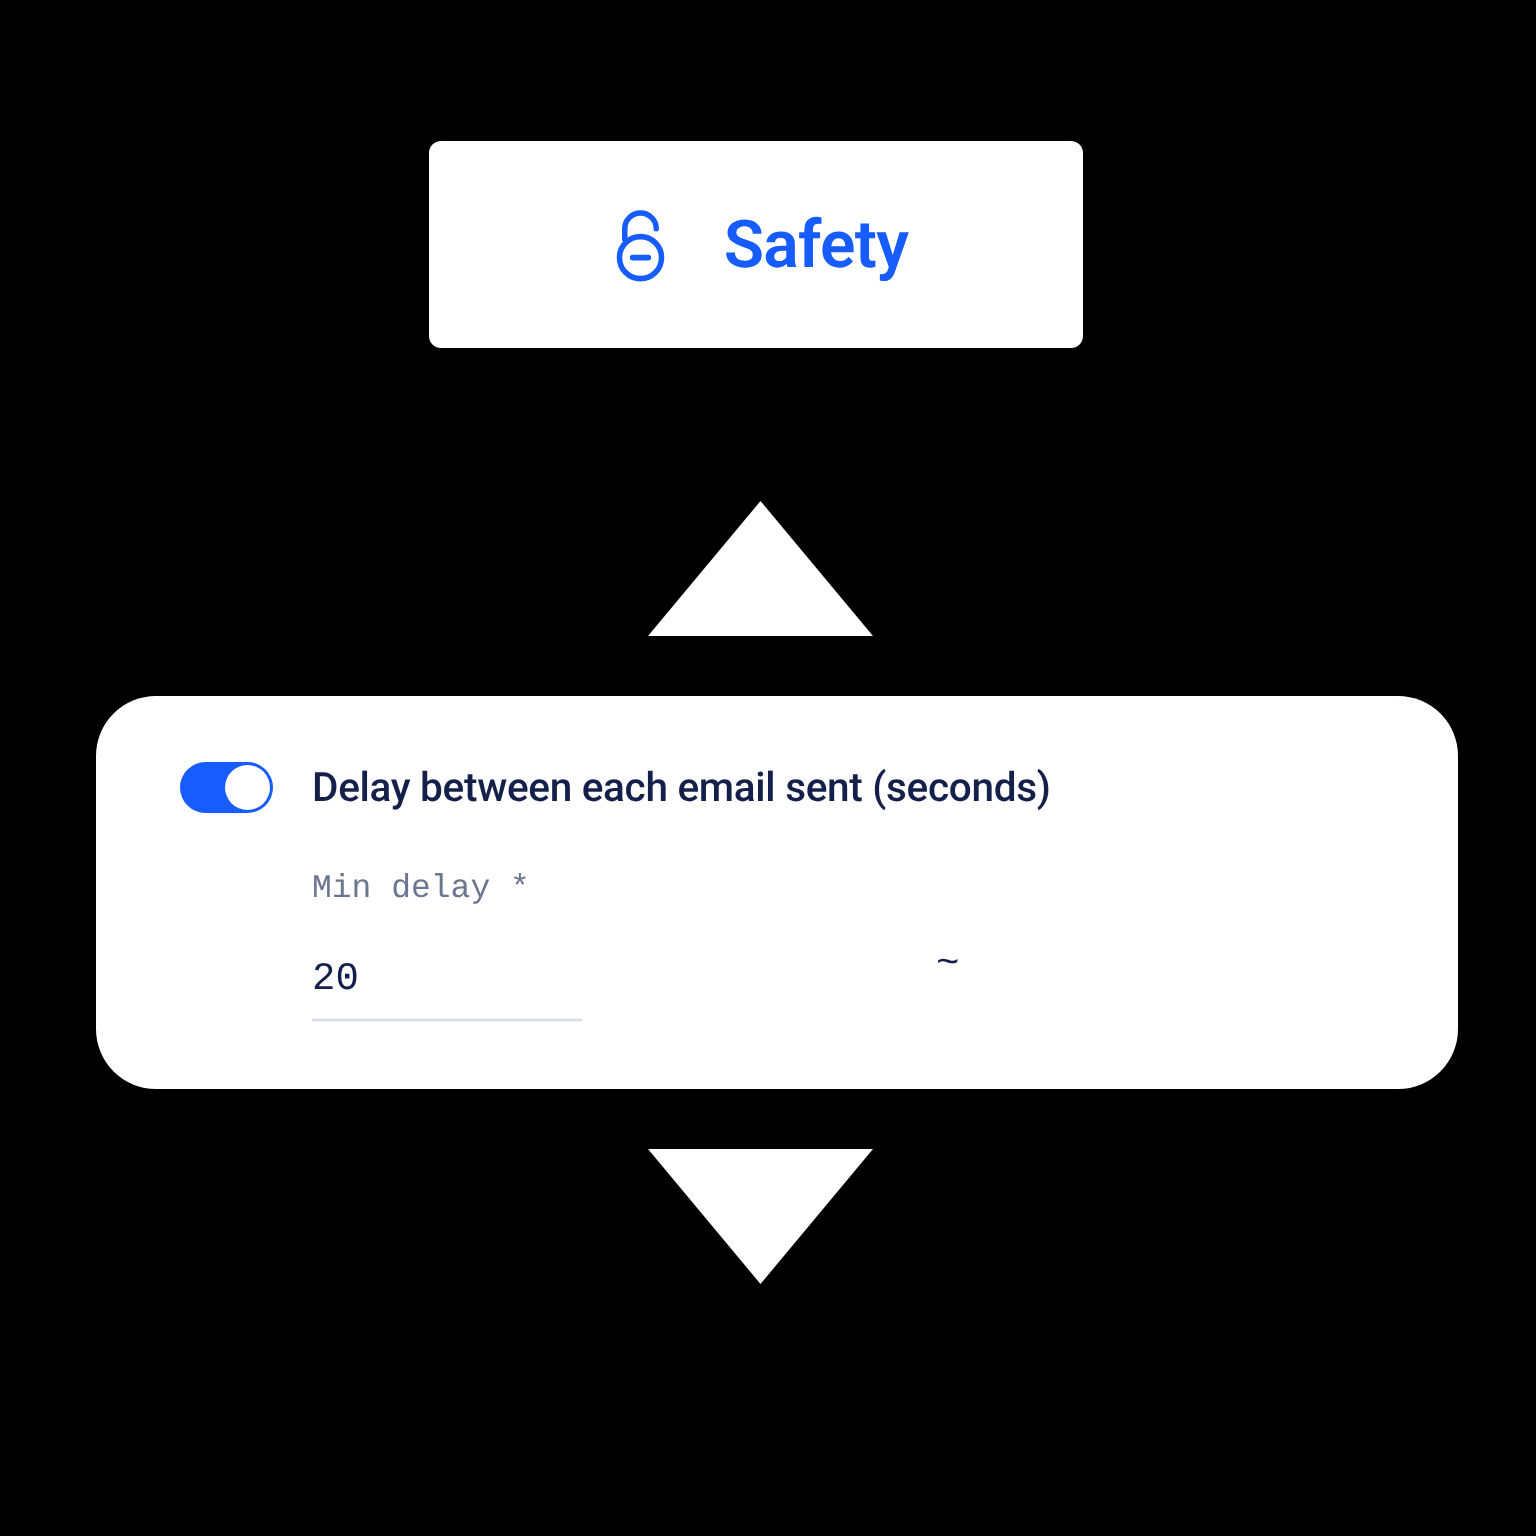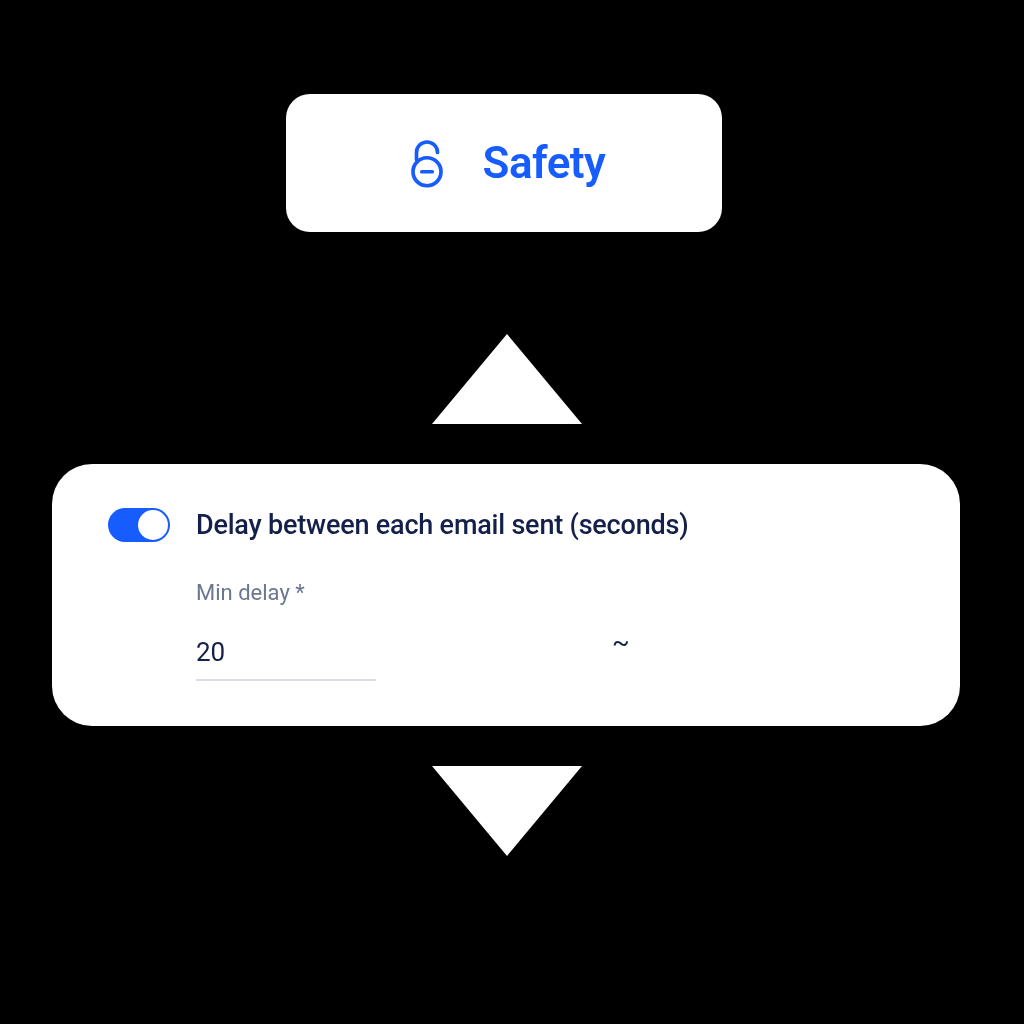--- a/index.html
+++ b/index.html
@@ -12,21 +12,21 @@
   }
 
   
   .safety-pill {
     position: absolute;
     left: 286px;
     top: 94px;
     width: 436px;
     height: 138px;
     background: #ffffff;
-    border-radius: 24px;
+    border-radius: 8px;
     display: flex;
     align-items: center;
     justify-content: center;
     gap: 32px;
   }
   .safety-pill .icon-wrap {
     width: 48px;
     height: 56px;
     color: #175cff;
     display: flex;
@@ -55,21 +55,21 @@
   }
   .tri-down {
     border-top: 90px solid #ffffff;
     left: 432px;
     top: 766px;
   }
 
   
   .card {
     position: absolute;
-    left: 52px;
+    left: 64px;
     top: 464px;
     width: 908px;
     height: 262px;
     background: #ffffff;
     border-radius: 40px;
     padding: 44px 56px 40px 56px;
   }
   .row-top {
     display: flex;
     align-items: center;
@@ -98,20 +98,21 @@
     font-weight: 500;
     letter-spacing: -0.2px;
   }
 
   .row-fields {
     display: flex;
     align-items: flex-end;
     gap: 32px;
     margin-top: 38px;
     margin-left: 88px;
+    font-family: Liberation Mono, monospace;
   }
 
   .field {
     display: flex;
     flex-direction: column;
     width: 180px;
   }
   .field-label {
     color: #6b7690;
     font-size: 22px;

